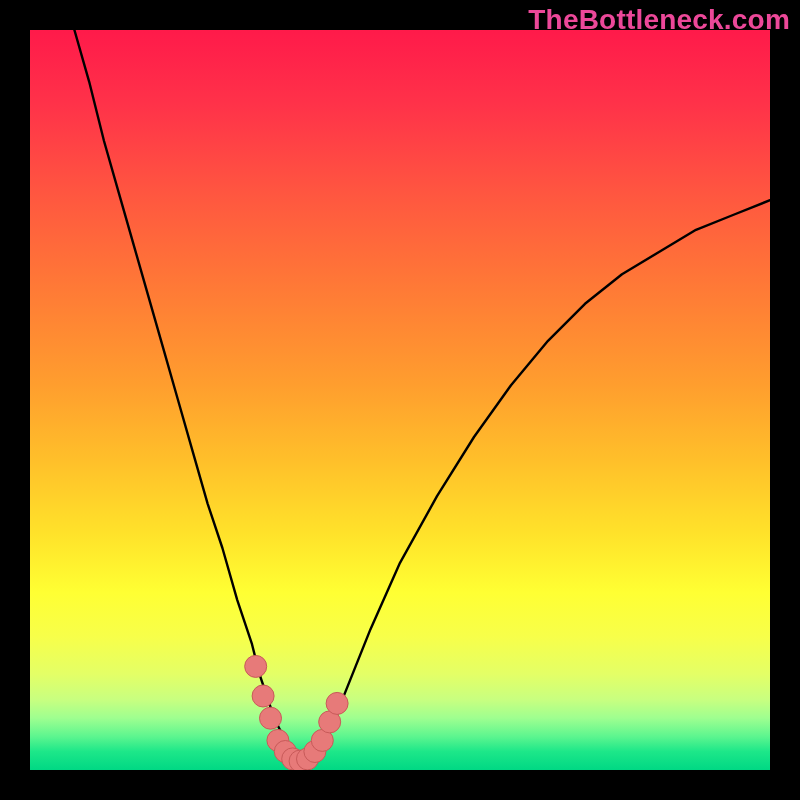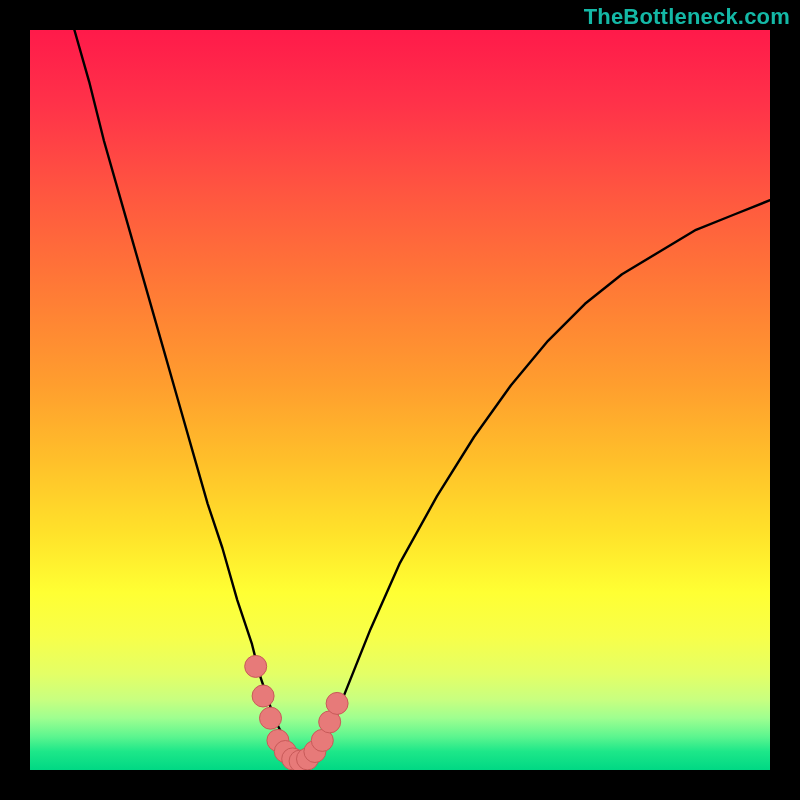--- a/index.html
+++ b/index.html
@@ -28,23 +28,23 @@
   }
   .gradient {
     position: absolute;
     left: 0; top: 0; right: 0; bottom: 0;
   }
   .watermark {
     position: absolute;
     top: 4px;
     right: 10px;
     font-family: Arial, Helvetica, sans-serif;
-    font-size: 22px;
+    font-size: 28px;
     font-weight: 600;
-    color: #14b8a6;
+    color: #ec4899;
     letter-spacing: 0.2px;
     user-select: none;
   }
   svg.curve {
     position: absolute;
     left: 0; top: 0;
     width: 740px;
     height: 740px;
   }
 </style>

